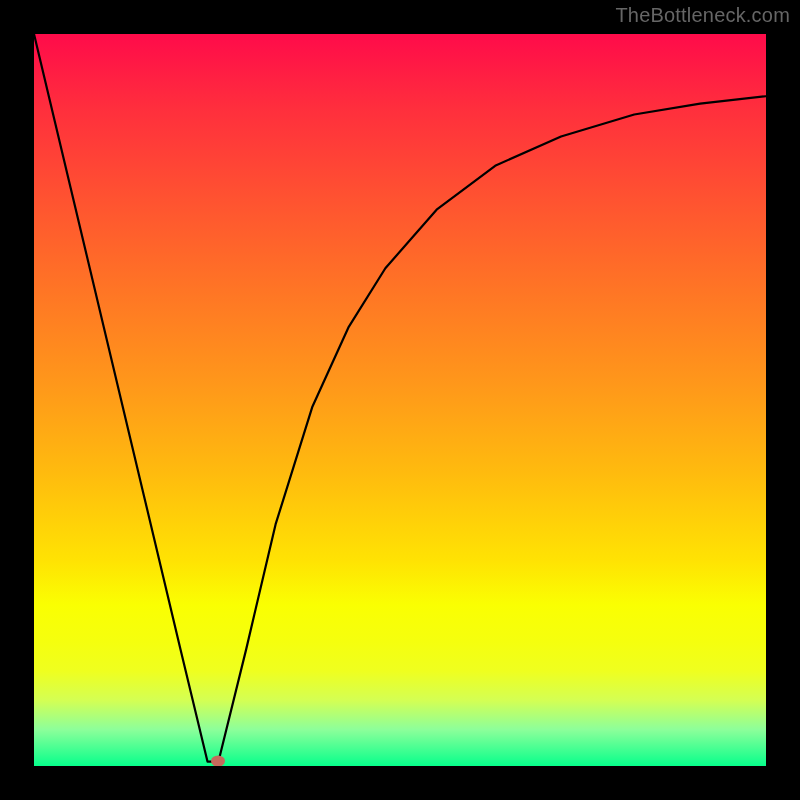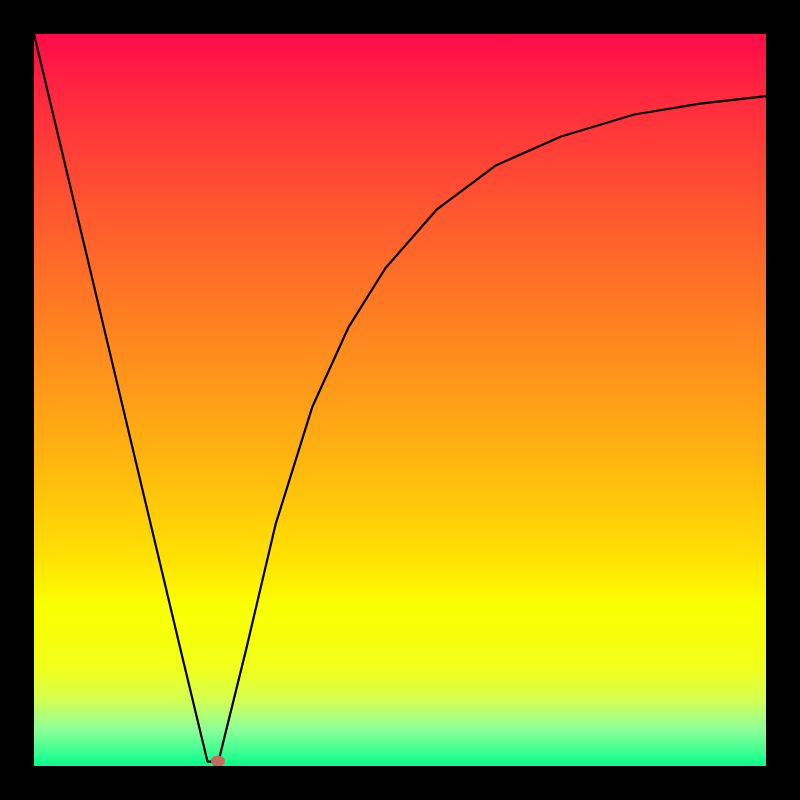--- a/index.html
+++ b/index.html
@@ -73,20 +73,21 @@
     background: #c56a5c;
     border-radius: 50%;
     transform: translate(-50%, -50%);
     z-index: 5;
   }
 </style>
 </head>
 <body>
 
 <div class="frame">
+  <div class="watermark">TheBottleneck.com</div>
   <div class="plot-area">
     <div class="gradient"></div>
     <svg class="curve" viewBox="0 0 732 732" preserveAspectRatio="none">
       <path id="curve-path" fill="none" stroke="#000000" stroke-width="2.2" stroke-linejoin="round" stroke-linecap="round" d="M0.00 0.00 L36.60 153.72 L73.20 307.44 L109.80 461.16 L146.40 614.88 L173.48 727.61 L178.61 727.61 L184.46 727.61 L212.28 614.88 L241.56 490.44 L278.16 373.32 L314.76 292.80 L351.36 234.24 L402.60 175.68 L461.16 131.76 L527.04 102.48 L600.24 80.52 L666.12 69.54 L732.00 62.22"></path>
     </svg>
     <div class="marker" id="marker-dot" style="left: 184.464px; top: 726.876px;"></div>
   </div>
 </div>
 
 </body></html>

